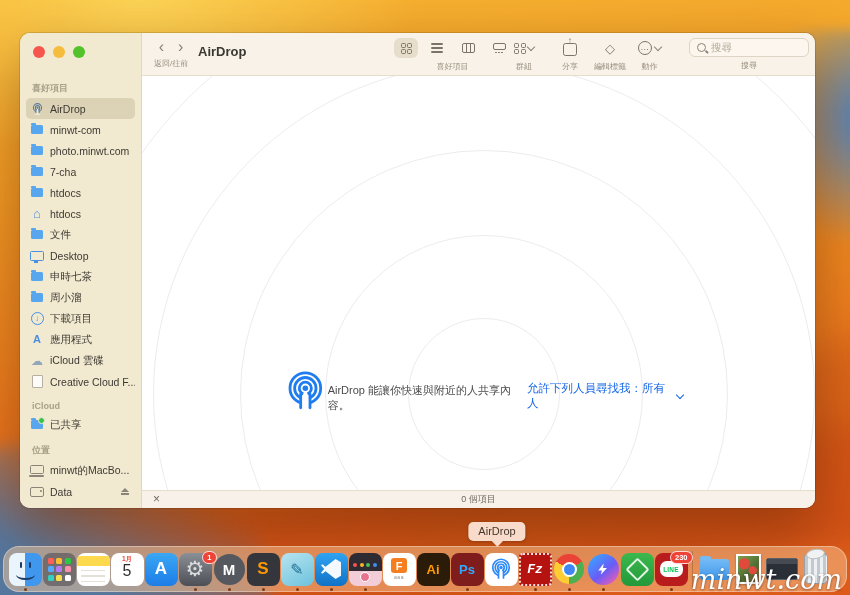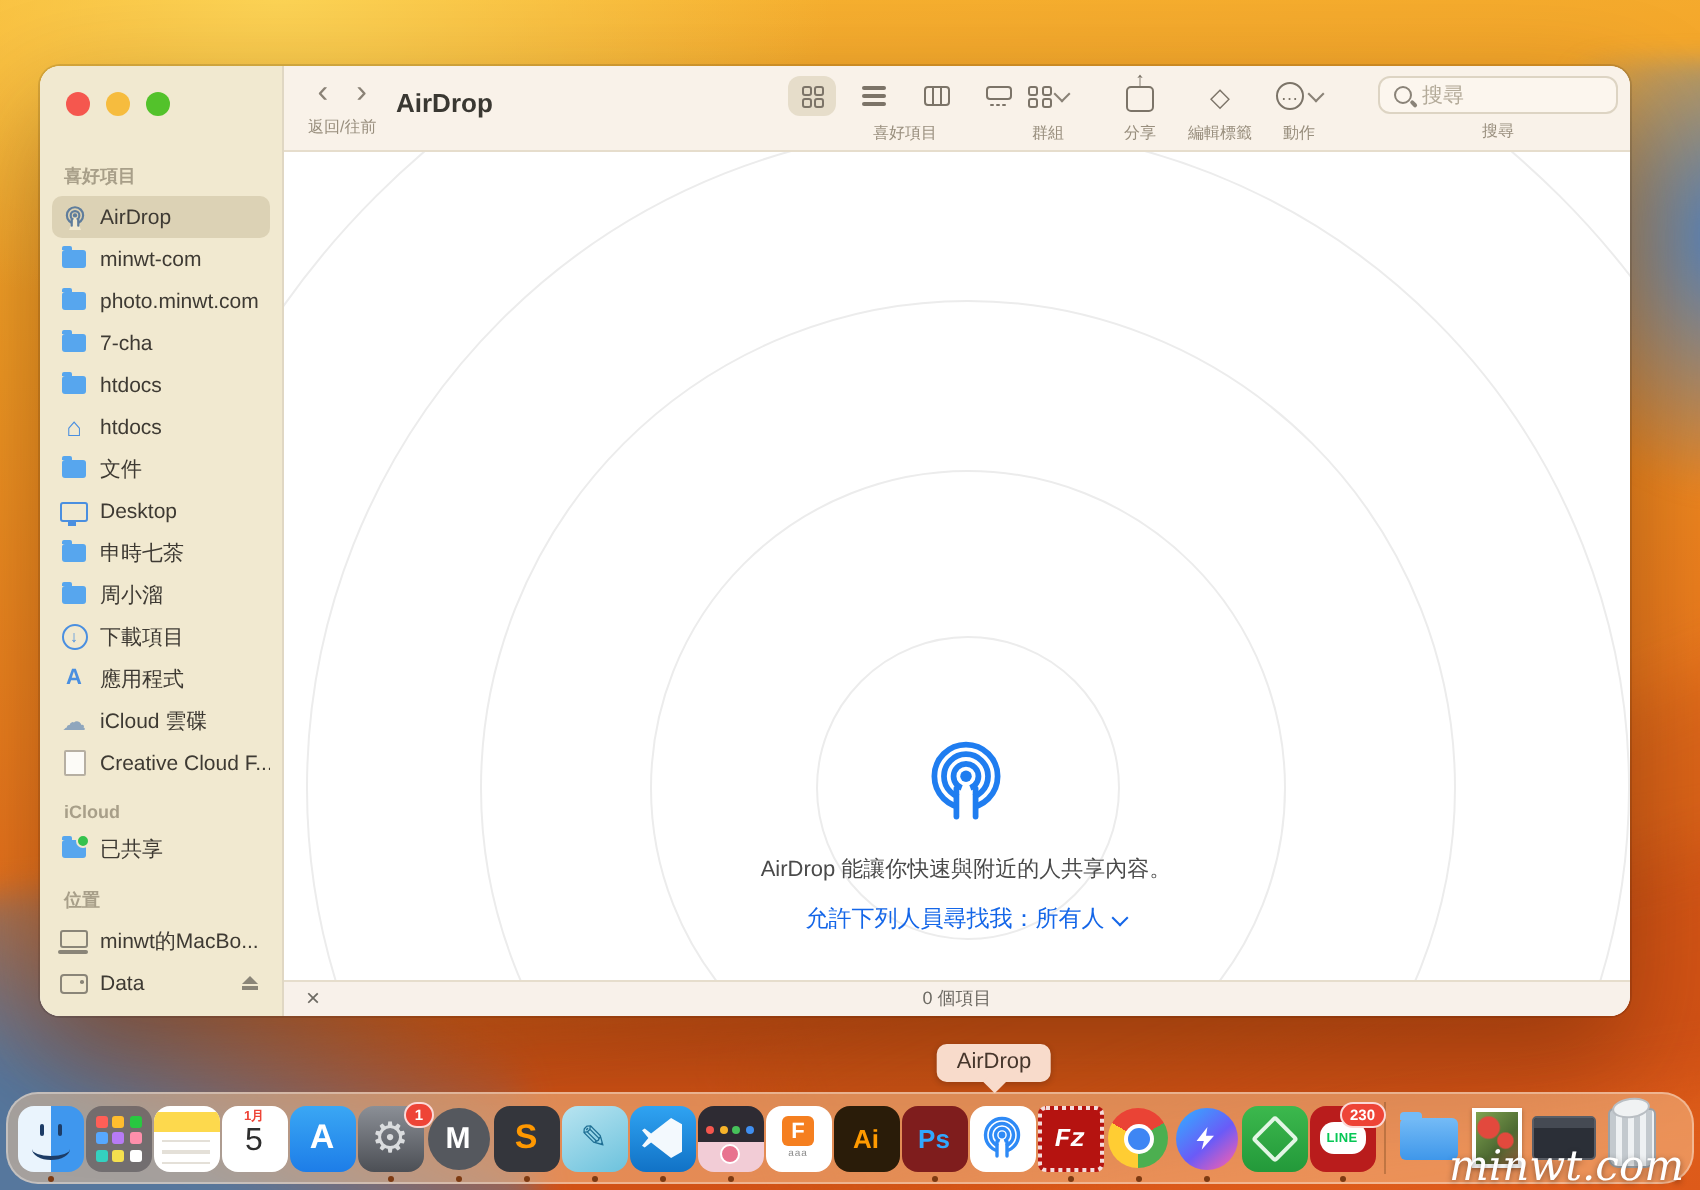--- a/index.html
+++ b/index.html
@@ -94,21 +94,21 @@
           display:flex;align-items:center;gap:5px;padding:0 7px;box-sizing:border-box;}
   .mag{width:7px;height:7px;border:1.5px solid #8a8378;border-radius:50%;position:relative;flex:none;}
   .mag::after{content:"";position:absolute;width:4px;height:1.5px;background:#8a8378;transform:rotate(45deg);right:-3.5px;bottom:-1.5px;border-radius:1px;}
   .ph{font-size:10.5px;color:#b3aa99;}
   .search .lbl{font-size:8px;color:#998f7e;margin-top:3px;}
 
   
   .content{flex:1;position:relative;overflow:hidden;background:#fff;}
   .ring{position:absolute;border:1px solid #ececec;border-radius:50%;}
   .center-col{position:absolute;left:341px;top:292px;transform:translateX(-50%);
-              display:flex;flex-direction:column;align-items:center;width:400px;}
+              display:flex;flex-direction:row;align-items:center;width:400px;}
   .ad-desc{font-size:11px;color:#4a4a4a;margin-top:13px;}
   .ad-allow{font-size:11.5px;color:#1466e8;margin-top:10px;display:flex;align-items:center;gap:5px;}
   .ad-allow .chev{border-color:#1466e8;margin-top:-2px;}
 
   
   .statusbar{height:17px;background:#f8f1ea;border-top:1px solid #e6ddcc;position:relative;flex:none;
              display:flex;align-items:center;justify-content:center;}
   .sb-close{position:absolute;left:11px;top:1px;font-size:12px;color:#6d6a63;line-height:15px;}
   .sb-count{font-size:9px;color:#6d6a63;}
 
@@ -190,21 +190,21 @@
   .t-window{background:transparent;}
   .t-window .win{width:30px;height:20px;background:#2b2f37;border:1px solid #5a5e66;border-radius:2.5px;overflow:hidden;}
   .t-window .win i{display:block;width:100%;height:5px;background:#454a53;}
   .t-trash{background:transparent;overflow:visible;}
   .t-trash .can{width:22px;height:28px;border-radius:3px 3px 5px 5px;position:relative;
         background:repeating-linear-gradient(90deg,#c3c9ce 0 3px,#eef1f3 3px 6px);border:1px solid #9aa0a6;}
   .t-trash .can::before{content:"";position:absolute;top:-6px;left:1px;width:17px;height:8px;border-radius:50%;
         background:#f0f2f3;border:1px solid #b9bec3;transform:rotate(-8deg);}
 
   .watermark{position:absolute;right:8px;bottom:0px;font-family:"DejaVu Serif",serif;font-style:italic;
-        font-size:21px;color:#fff;text-shadow:0 1px 3px rgba(0,0,0,.45);z-index:6;}
+        font-size:27px;color:#fff;text-shadow:0 1px 3px rgba(0,0,0,.45);z-index:6;}
 </style>
 </head>
 <body>
 
 <div class="wall">
   <div class="glow"></div>
   <div class="blue-right"></div>
   <div class="streak1"></div>
   <div class="streak2"></div>
   <div class="blue-bl"></div>

